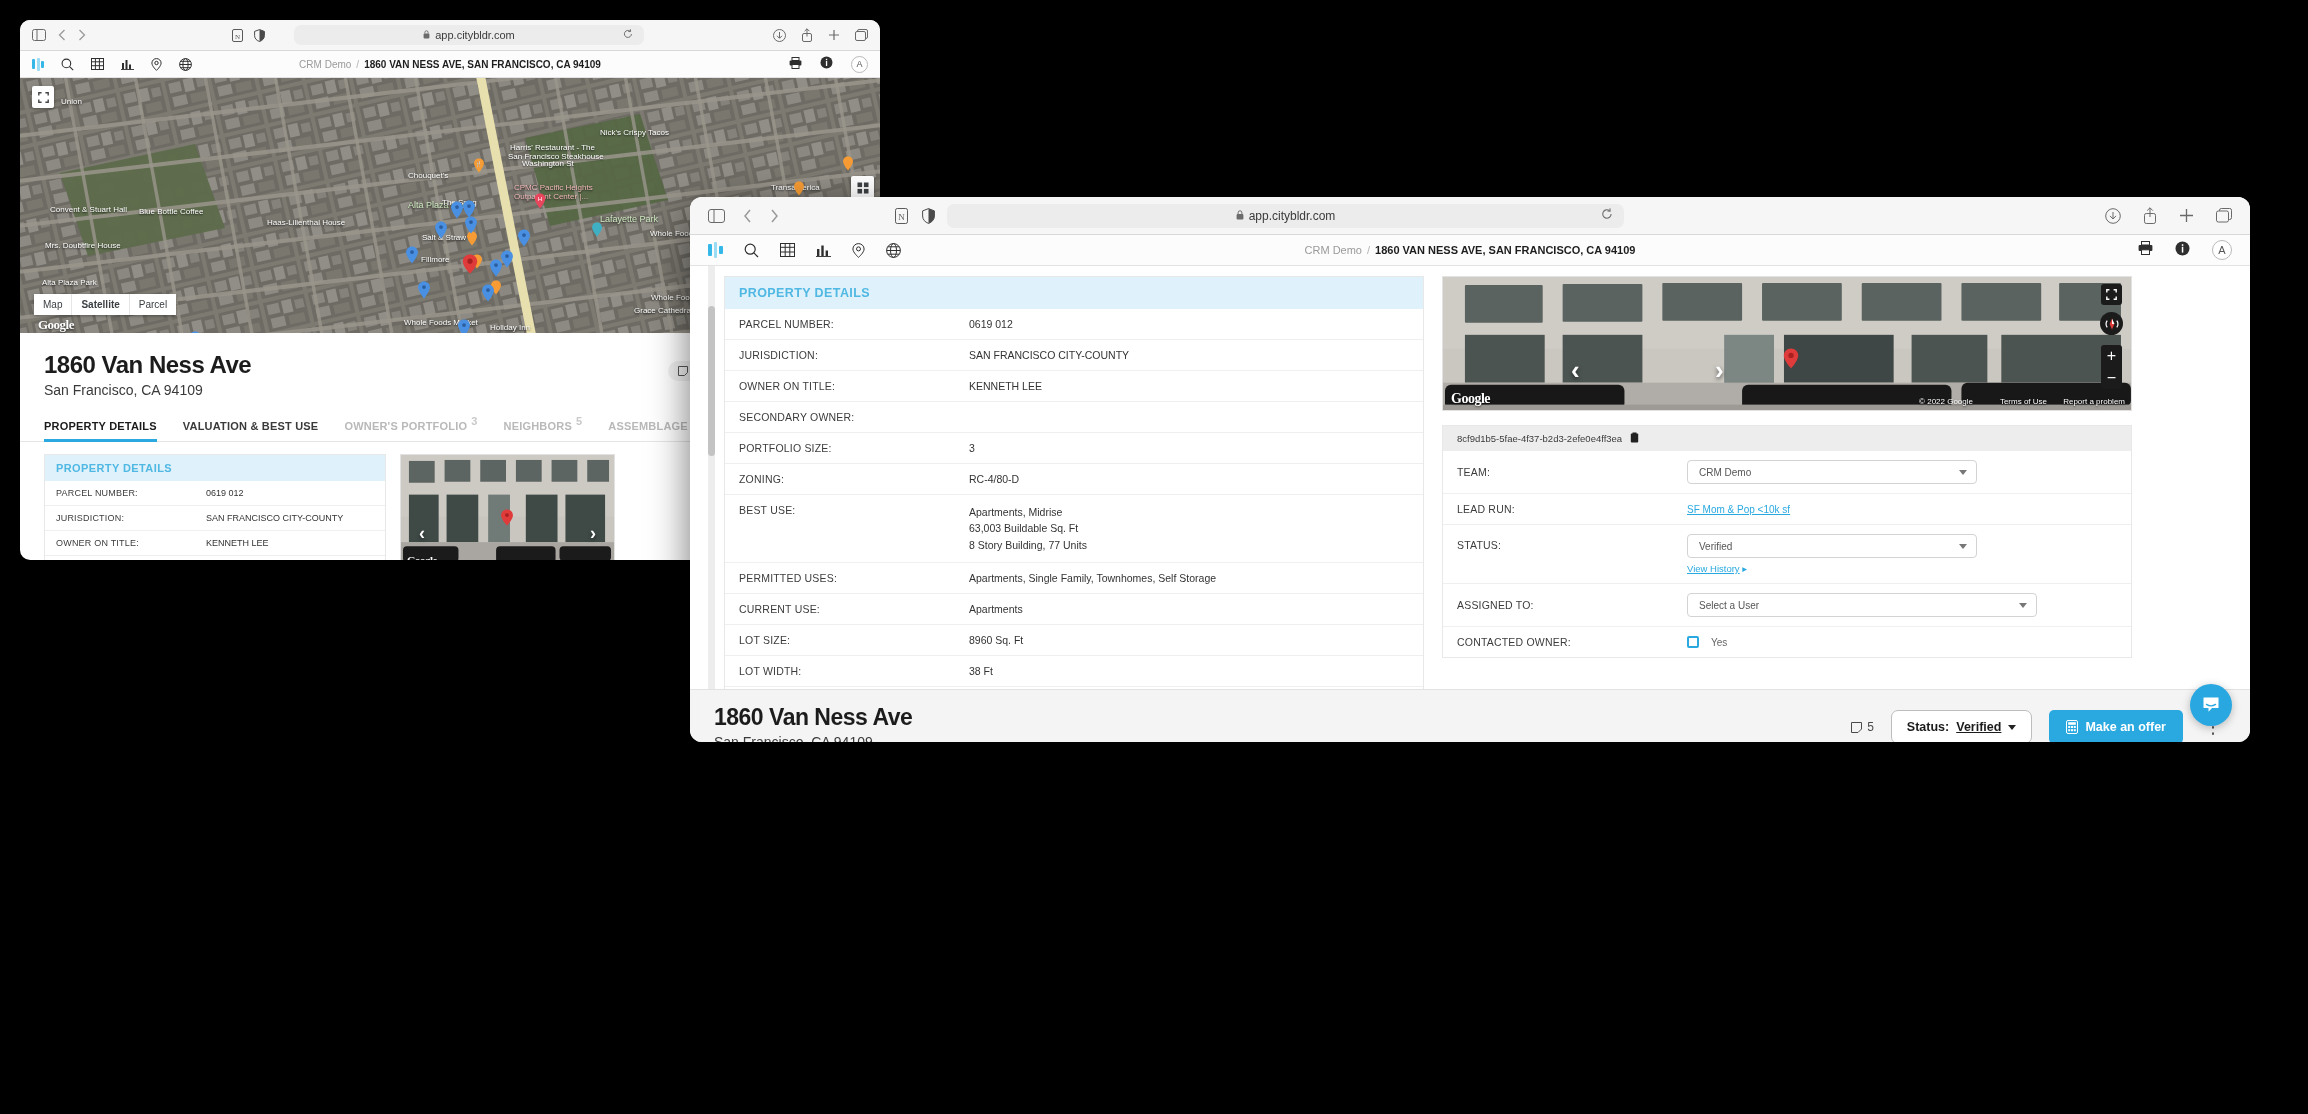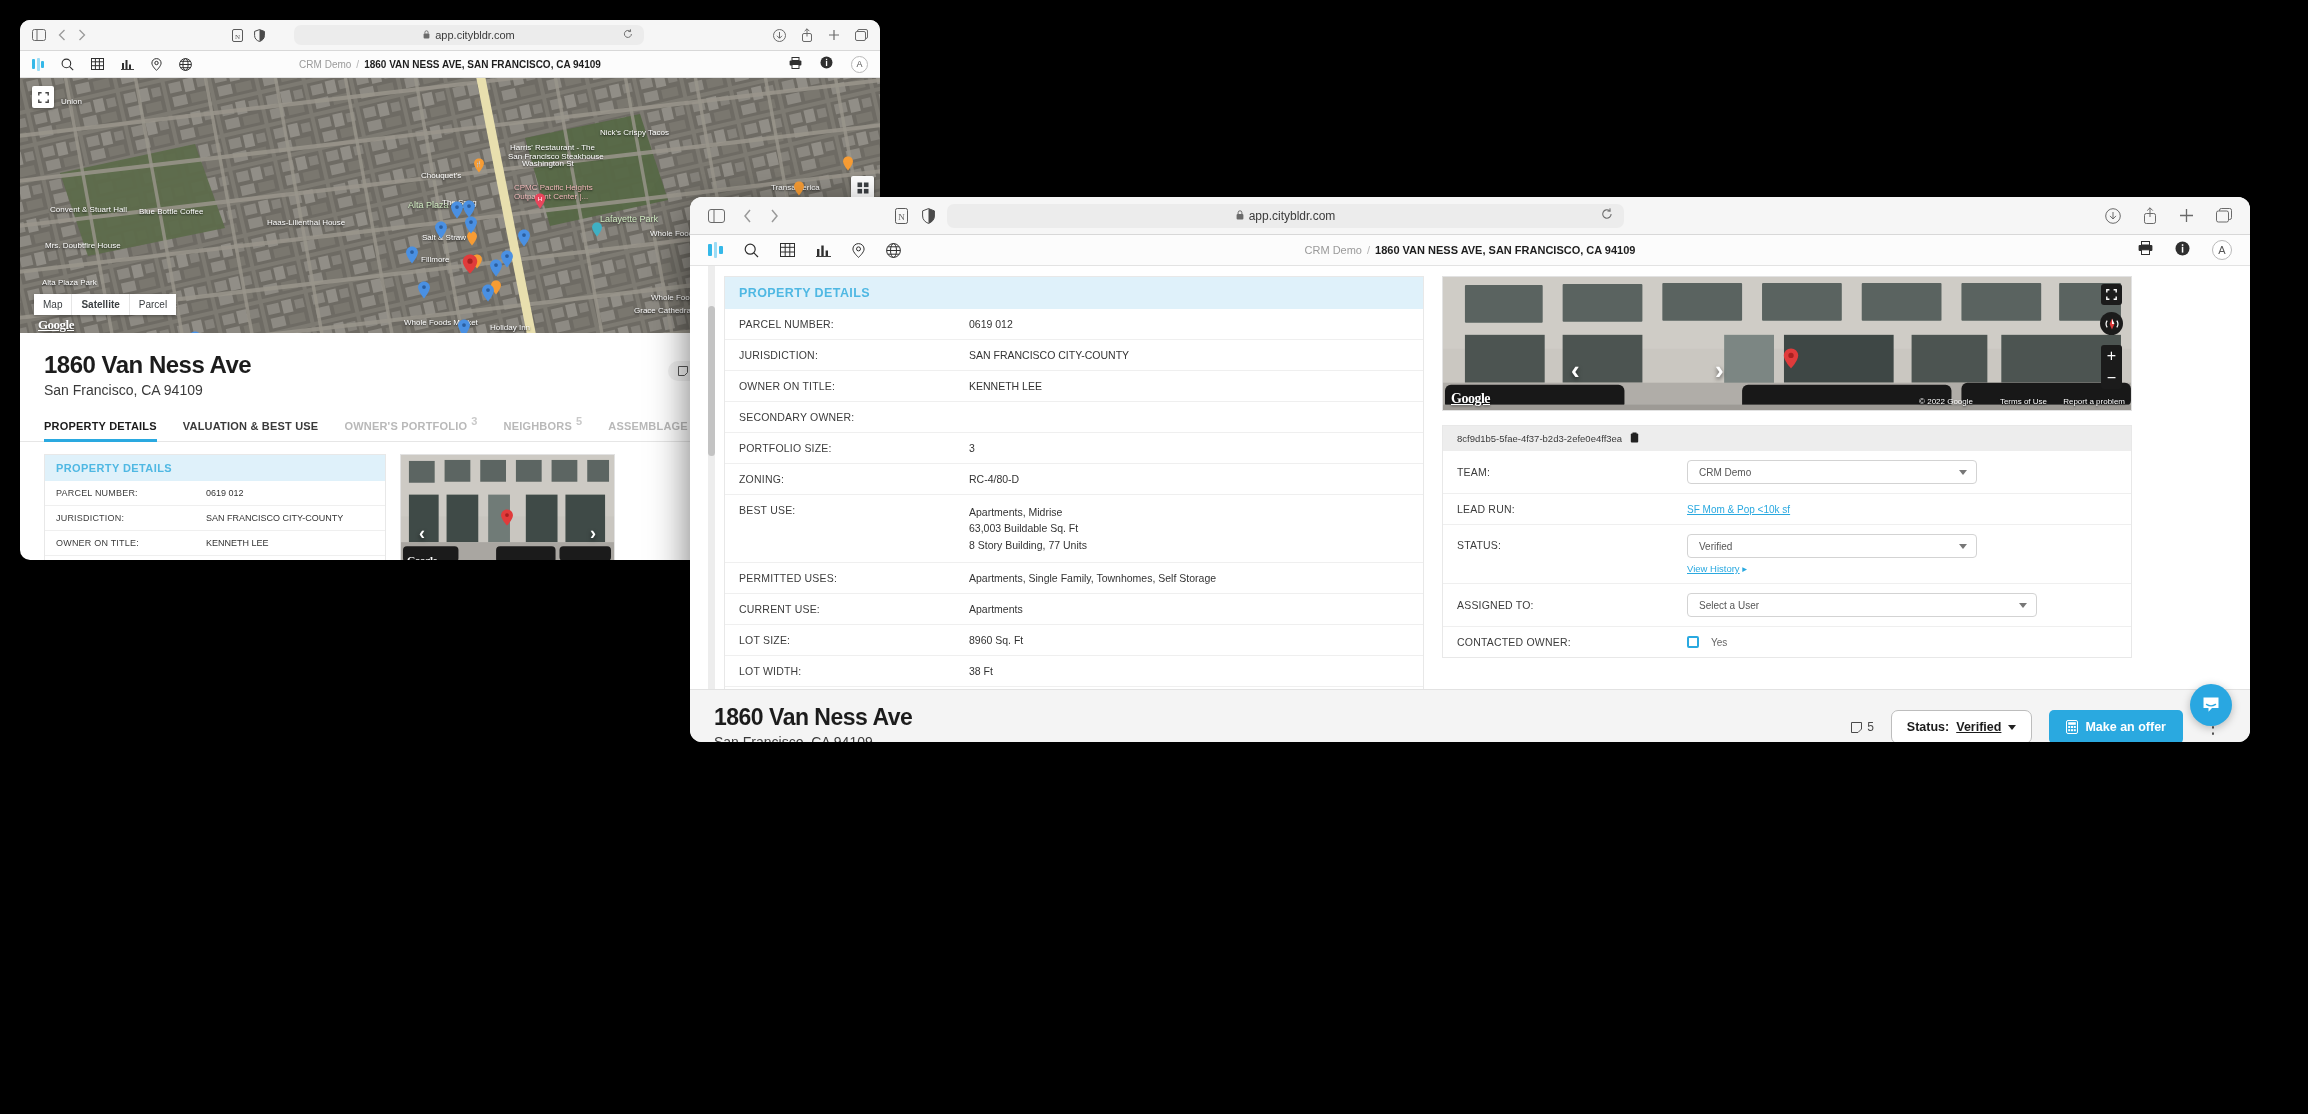--- a/index.html
+++ b/index.html
@@ -65,21 +65,21 @@
     position: absolute; display: flex; background: #fff;
     box-shadow: 0 1px 3px rgba(0,0,0,.35);
   }
   .mtypes div {
     display:flex;align-items:center;justify-content:center;
     color:#3c4043; border-right: 1px solid #e6e6e6;
   }
   .mtypes div:last-child { border-right: none; }
   .mtypes div.on { font-weight: 700; }
   .gwm { position: absolute; color: #fff; font-family: "Liberation Serif", serif;
-         text-shadow: 0 1px 2px rgba(0,0,0,.6); font-weight: 700; letter-spacing: -0.5px; text-decoration: underline;}
+         text-shadow: 0 1px 2px rgba(0,0,0,.6); font-weight: 700; letter-spacing: -0.5px;}
   .kbd-hint { position:absolute; color:#f3f3f3; font-size:9px; text-shadow:0 1px 2px rgba(0,0,0,.8); }
   .fs-btn {
     position: absolute; background: #fff; box-shadow: 0 1px 3px rgba(0,0,0,.35);
     display:flex;align-items:center;justify-content:center; color:#444;
   }
   .grid-btn {
     position:absolute; background:#fff; box-shadow:0 1px 3px rgba(0,0,0,.35);
     display:flex;align-items:center;justify-content:center;color:#3c4043;
   }
   .pin { position: absolute; transform: translate(-50%,-100%); }
@@ -376,21 +376,21 @@
         <span style="position:absolute;left:247px;top:140px;">Haas-Lilienthal House</span>
         <span style="position:absolute;left:580px;top:50px;">Nick's Crispy Tacos</span>
         <span style="position:absolute;left:490px;top:65px;">Harris' Restaurant - The</span>
         <span style="position:absolute;left:488px;top:74px;">San Francisco Steakhouse</span>
         <span style="position:absolute;left:119px;top:129px;">Blue Bottle Coffee</span>
         <span style="position:absolute;left:25px;top:163px;">Mrs. Doubtfire House</span>
         <span style="position:absolute;left:30px;top:127px;">Convent &amp; Stuart Hall</span>
         <span style="position:absolute;left:402px;top:155px;">Salt &amp; Straw</span>
         <span style="position:absolute;left:401px;top:177px;">Fillmore</span>
         <span style="position:absolute;left:399px;top:120px;margin-left:23px;">The Snug</span>
-        <span style="position:absolute;left:401px;top:93px;">Chouquet's</span>
+        <span style="position:absolute;left:388px;top:93px;">Chouquet's</span>
         <span style="position:absolute;left:680px;top:145px;">San Francisco</span>
         <span style="position:absolute;left:680px;top:154px;">Cable Car Museum</span>
         <span style="position:absolute;left:708px;top:168px;">Chinatown San Francisco</span>
         <span style="position:absolute;left:742px;top:125px;">The Coffee Movement</span>
         <span style="position:absolute;left:816px;top:133px;color:#a9d9a2;">Portsmouth</span>
         <span style="position:absolute;left:818px;top:142px;color:#a9d9a2;">Square</span>
         <span style="position:absolute;left:810px;top:130px;"></span>
         <span style="position:absolute;left:631px;top:215px;">Whole Foods Market</span>
         <span style="position:absolute;left:565px;top:251px;"></span>
         <span style="position:absolute;left:470px;top:245px;">Holiday Inn</span>

